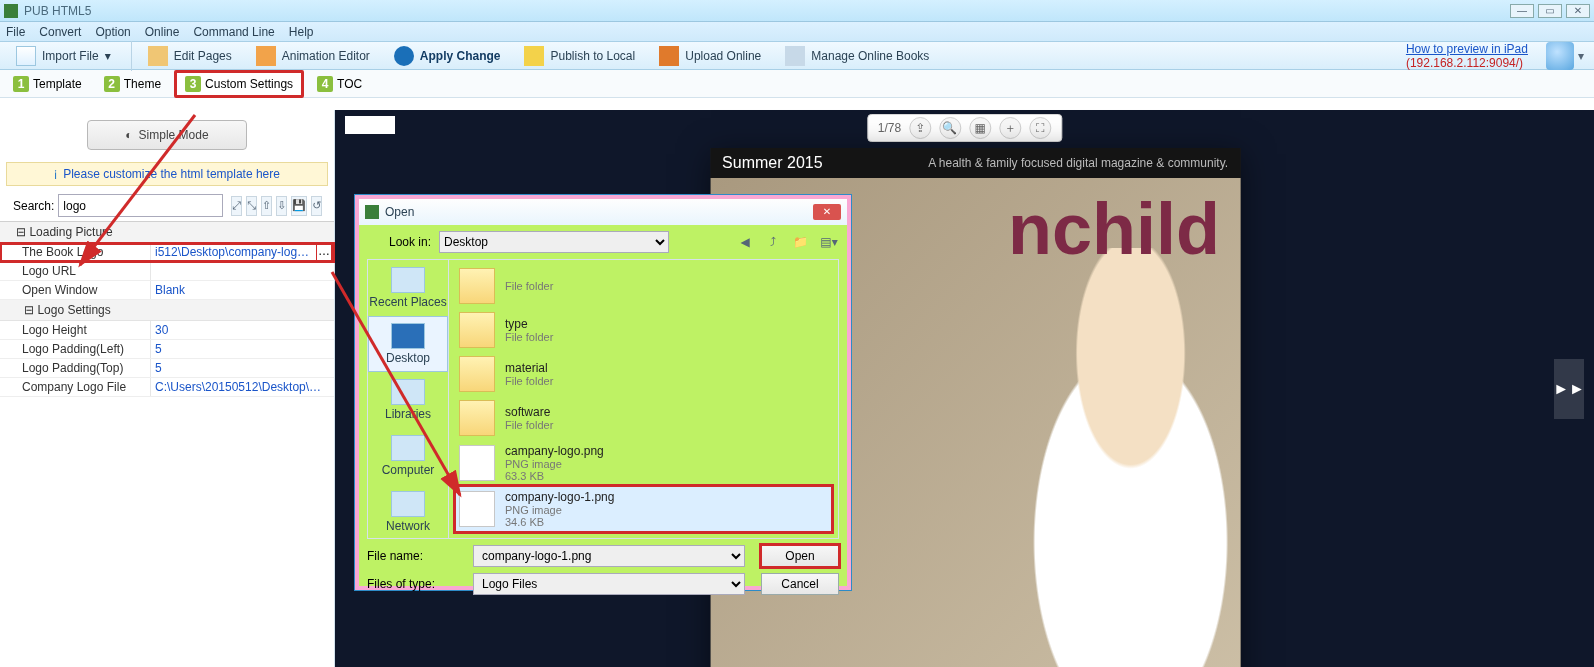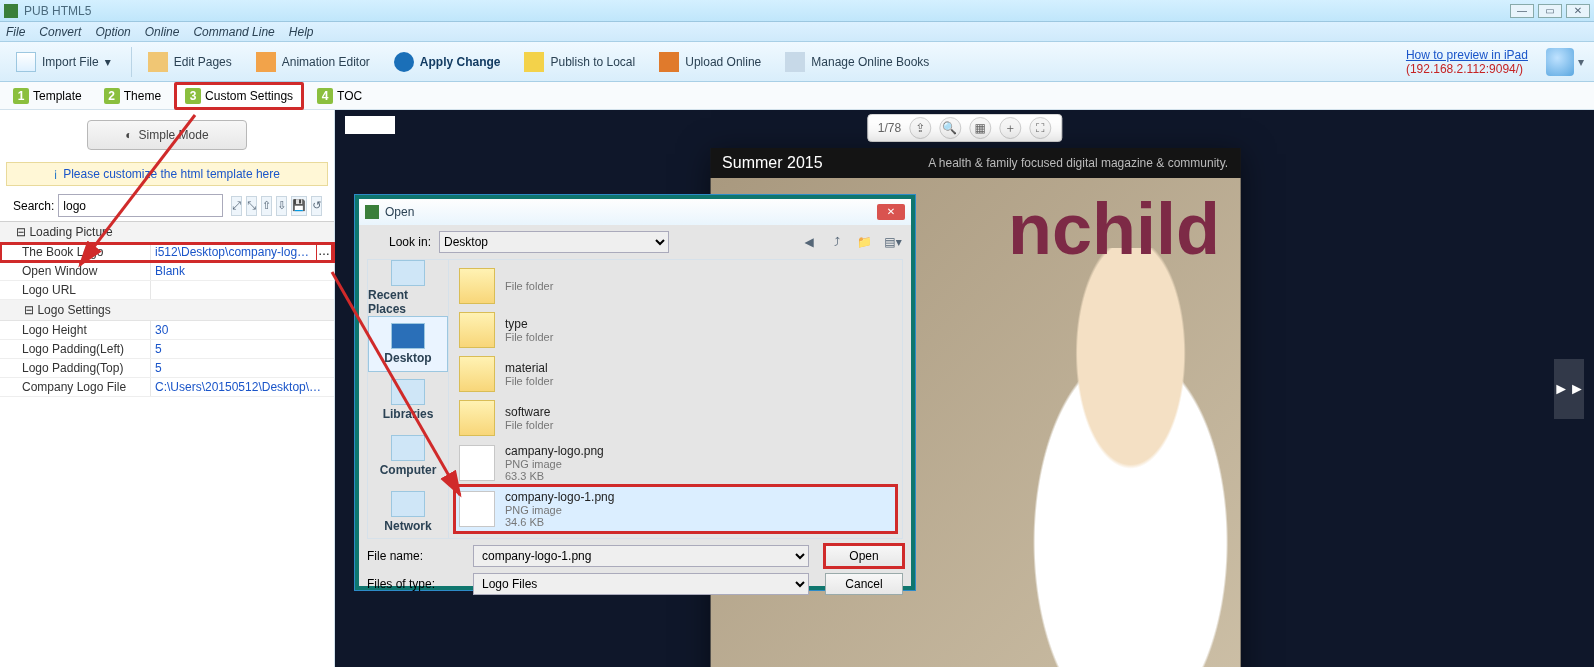--- a/index.html
+++ b/index.html
@@ -6,25 +6,25 @@
 body { width: 1594px; height: 667px; background: #fff; overflow: hidden; position: relative; }
 
 
 .titlebar { height: 22px; background: linear-gradient(#d4f0ff,#c0e6fb); border-bottom: 1px solid #9cc7e0; display: flex; align-items: center; padding: 0 4px; }
 .titlebar .appicon { width: 14px; height: 14px; background: #3a7f3a; margin-right: 6px; }
 .titlebar .title { color: #4a6a7d; }
 .titlebar .winbtns { margin-left: auto; display: flex; gap: 4px; }
 .titlebar .winbtns span { width: 24px; height: 14px; border: 1px solid #8aa; background: #e8f4fb; text-align: center; line-height: 12px; font-size: 10px; color: #567; }
 
 
-.menubar { height: 20px; background: linear-gradient(#ddf1ff,#cfeafb); border-bottom: 1px solid #a8cfe6; display: flex; align-items: center; gap: 14px; padding: 0 6px; color: #2b4254; font-style: italic; }
+.menubar { height: 20px; background: linear-gradient(#ddf1ff,#cfeafb); border-bottom: 1px solid #a8cfe6; display: flex; align-items: center; gap: 14px; padding: 0 6px; color: #2b4254; }
 .menubar span { cursor: default; }
 
 
-.toolbar { height: 40px; background: linear-gradient(#f0f9ff,#d9eefb); border-bottom: 1px solid #a8cfe6; display: flex; align-items: center; padding: 0 6px; }
+.toolbar { height: 28px; background: linear-gradient(#f0f9ff,#d9eefb); border-bottom: 1px solid #a8cfe6; display: flex; align-items: center; padding: 0 6px; }
 .toolbar .tbtn { display: flex; align-items: center; gap: 6px; padding: 4px 10px; margin-right: 4px; border-radius: 3px; color: #2b4254; }
 .toolbar .tico { width: 20px; height: 20px; display: inline-block; }
 .toolbar .right { margin-left: auto; text-align: left; padding-right: 8px; }
 .toolbar .right .l1 { color: #1a55c9; text-decoration: underline; }
 .toolbar .right .l2 { color: #c52323; }
 .toolbar .avatar { width: 28px; height: 28px; border-radius: 4px; background: radial-gradient(circle at 40% 35%, #bfe2ff, #5aa7e0); margin-left: 10px; }
 .toolbar .avatar::after{content:"";}
 
 
 .tabsrow { height: 28px; display: flex; align-items: center; gap: 4px; padding: 2px 4px; background: #f8fbfd; border-bottom: 1px solid #d3e2ec; }
@@ -60,30 +60,30 @@
 .magcover .topstrip .s1{color:#fff;font-size:16px;}
 .magcover .body{height:calc(100% - 32px);background:linear-gradient(135deg,#a9997f,#cfc2a9);position:relative;overflow:hidden;}
 .magcover .title1{position:absolute;top:10px;right:20px;font-size:72px;color:#7d2a46;font-weight:700;}
 .magcover .sub1{position:absolute;top:200px;left:20px;font-family:Georgia,serif;font-style:italic;font-size:30px;color:#fff;}
 .magcover .sub2{position:absolute;top:290px;left:20px;font-size:22px;color:#f0d9a0;}
 .magcover .sub3{position:absolute;bottom:12px;left:20px;font-size:22px;color:#fff;}
 .magcover .ladyshape{position:absolute;right:-40px;top:70px;width:300px;height:420px;background:radial-gradient(ellipse at 50% 25%, #f4e0c4 0 25%, transparent 26%), radial-gradient(ellipse at 50% 70%, #fff 0 45%, transparent 46%);}
 .navarrow { position:absolute; right:10px; top:50%; transform:translateY(-50%); width:30px; height:60px; background:rgba(255,255,255,0.15); color:#fff; display:flex;align-items:center;justify-content:center;font-size:16px; }
 
 
-.dlg { position:absolute; top:195px; left:355px; width:560px; height:395px; background:#e5e5e5; border:4px solid #0f766e; box-shadow:0 0 0 1px #2d8bc7; }
+.dlg { position:absolute; top:195px; left:355px; width:496px; height:395px; background:#bef264; border:4px solid #f9a8d4; box-shadow:0 0 0 1px #2d8bc7; }
 .dlg .dtitle { height:26px; background:linear-gradient(#fefefe,#e9f5fd); display:flex; align-items:center; padding:0 6px; color:#2b4254; }
 .dlg .dtitle .dclose{margin-left:auto;width:28px;height:16px;background:#d9534f;color:#fff;text-align:center;line-height:15px;border-radius:2px;font-size:10px;}
 .dlg .dbody { padding:6px 8px 8px; }
 .dlg .lookin { display:flex; align-items:center; gap:8px; margin-bottom:6px; }
 .dlg .lookin select { width:230px; height:22px; border:1px solid #aab; }
 .dlg .navico { width:20px;height:20px; display:inline-flex;align-items:center;justify-content:center;color:#567; }
 .dlg .mid { display:flex; height:280px; }
 .dlg .places { width:82px; border:1px solid #d6e1ea; display:flex; flex-direction:column; }
-.dlg .place { flex:0 0 56px; display:flex; flex-direction:column; align-items:center; justify-content:center; gap:2px; color:#2b4254;font-weight:bold; }
+.dlg .place { flex:0 0 56px; display:flex; flex-direction:column; align-items:center; justify-content:center; gap:2px; color:#2b4254; }
 .dlg .place.sel{ background:#eaf4ff; border:1px solid #9cc7e0; }
 .dlg .place .pic{width:34px;height:26px;background:#cfe6f7;border:1px solid #9cc7e0;}
 .dlg .filelist { flex:1; border:1px solid #d6e1ea; border-left:none; overflow:auto; padding:4px 6px; position:relative; }
 .dlg .fitem { display:flex; align-items:center; gap:10px; padding:4px 4px; }
 .dlg .fitem.sel{ background:#dbeeff; outline:3px solid #d02a2a; outline-offset:-1px; }
 .dlg .fico { width:36px;height:36px;background:linear-gradient(#fff2b3,#f8d679);border:1px solid #d9bd56; }
 .dlg .fico.img { background:#fff;border:1px solid #c7c7c7; }
 .dlg .ftxt .n{color:#222;}
 .dlg .ftxt .m{color:#777;font-size:11px;}
 .dlg .bottom { margin-top:6px; display:grid; grid-template-columns: 90px 1fr 78px; gap:6px 16px; align-items:center; }
@@ -197,26 +197,26 @@
     </div>
 
     <div class="proptree">
       <div class="hdr" style="padding-left:16px;">⊟ <span>Loading Picture</span></div>
       <div class="row hl">
         <div class="k">The Book Logo</div>
         <div class="v">i512\Desktop\company-logo-1.png</div>
         <div class="browse">…</div>
       </div>
       <div class="row">
+        <div class="k">Logo URL</div>
+        <div class="v"></div>
+      </div>
+      <div class="row">
         <div class="k">Open Window</div>
         <div class="v">Blank</div>
-      </div>
-      <div class="row">
-        <div class="k">Logo URL</div>
-        <div class="v"></div>
       </div>
       <div class="hdr" style="padding-left:24px;">⊟ <span>Logo Settings</span></div>
       <div class="row">
           <div class="k">Logo Height</div>
           <div class="v">30</div>
         </div>
       <div class="row">
           <div class="k">Logo Padding(Left)</div>
           <div class="v">5</div>
         </div>

